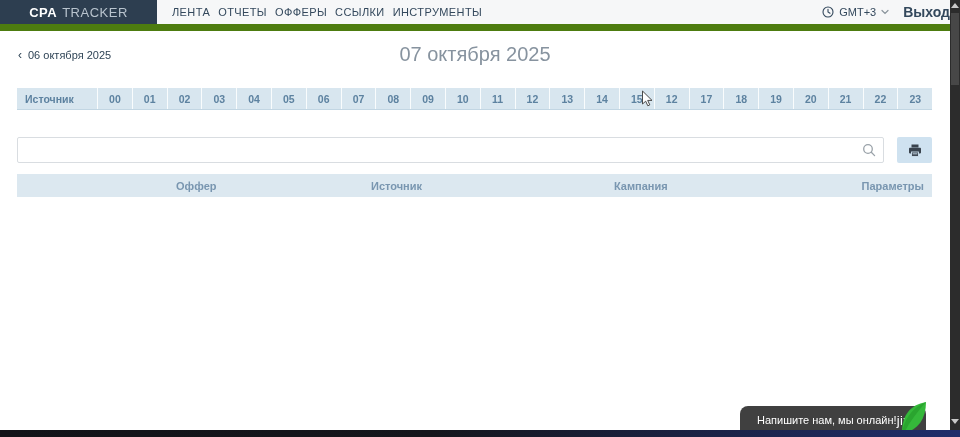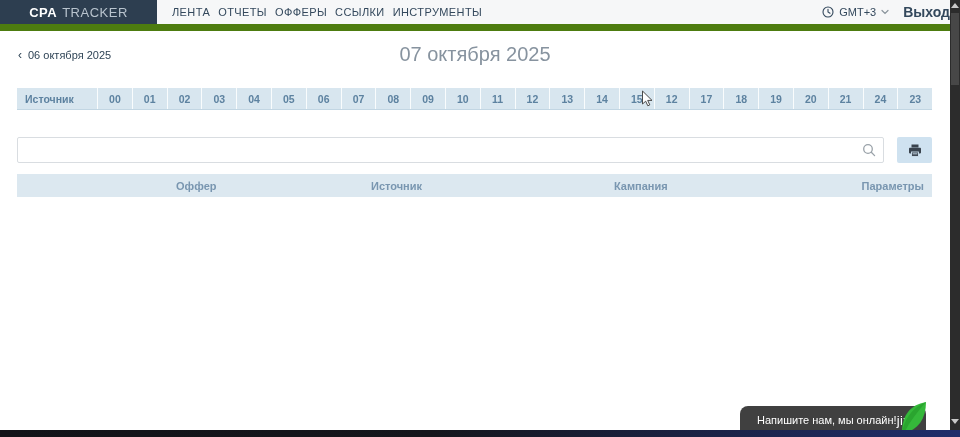--- a/index.html
+++ b/index.html
@@ -179,21 +179,21 @@
     <div class="hour-cell">12</div>
     <div class="hour-cell">13</div>
     <div class="hour-cell">14</div>
     <div class="hour-cell">15</div>
     <div class="hour-cell">12</div>
     <div class="hour-cell">17</div>
     <div class="hour-cell">18</div>
     <div class="hour-cell">19</div>
     <div class="hour-cell">20</div>
     <div class="hour-cell">21</div>
-    <div class="hour-cell">24</div>
+    <div class="hour-cell">22</div>
     <div class="hour-cell">23</div>
   </div>
 
   <div class="search-row">
     <div class="search-box">
       <input class="search-input" type="text" value="" style="">
       <svg class="search-icon" width="14" height="14" viewBox="0 0 14 14">
         <circle cx="6" cy="6" r="4.3" fill="none" stroke="#9aa2a9" stroke-width="1.3"></circle>
         <path d="M9.3 9.3 L12.6 12.6" stroke="#9aa2a9" stroke-width="1.3" stroke-linecap="round"></path>
       </svg>

